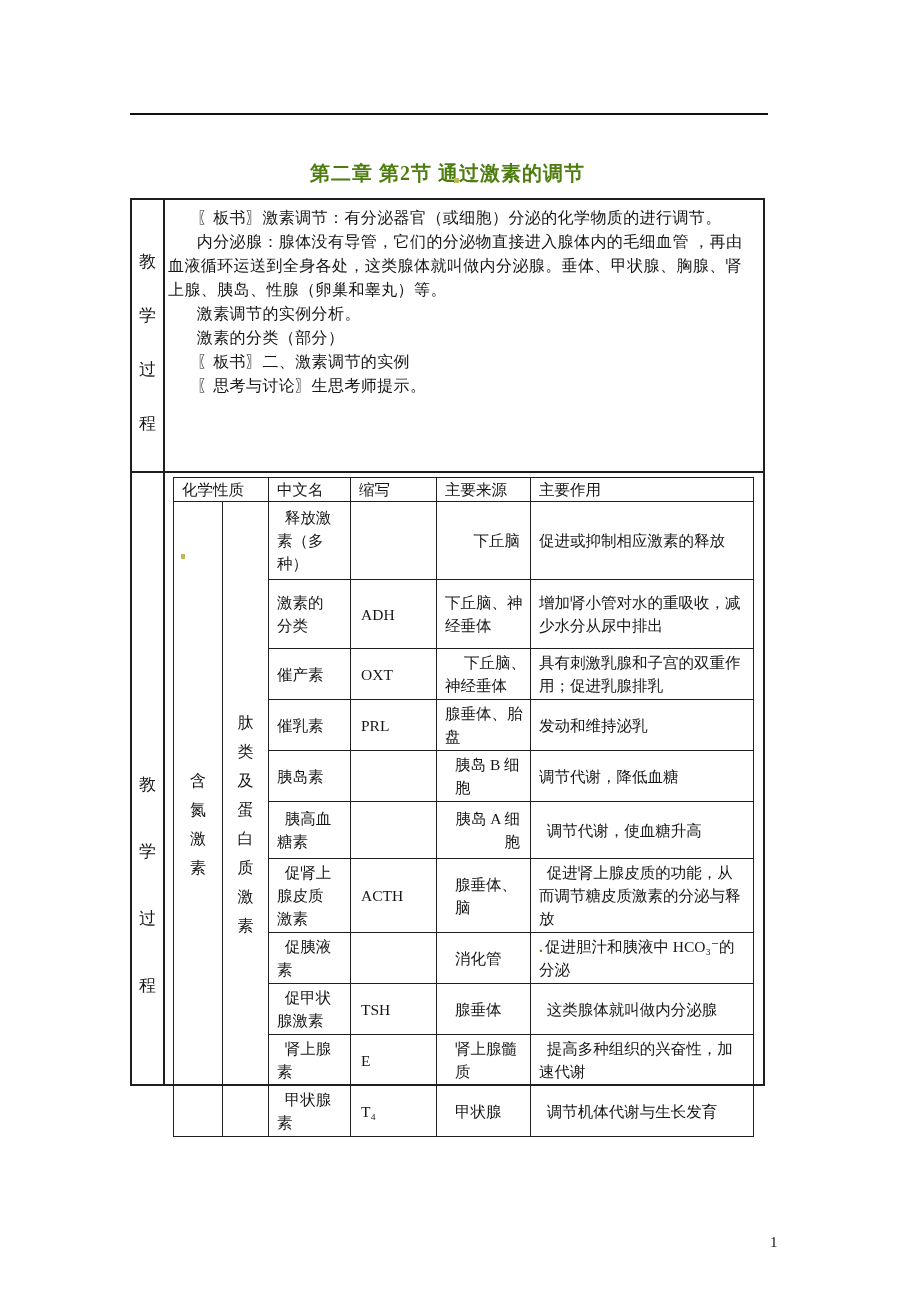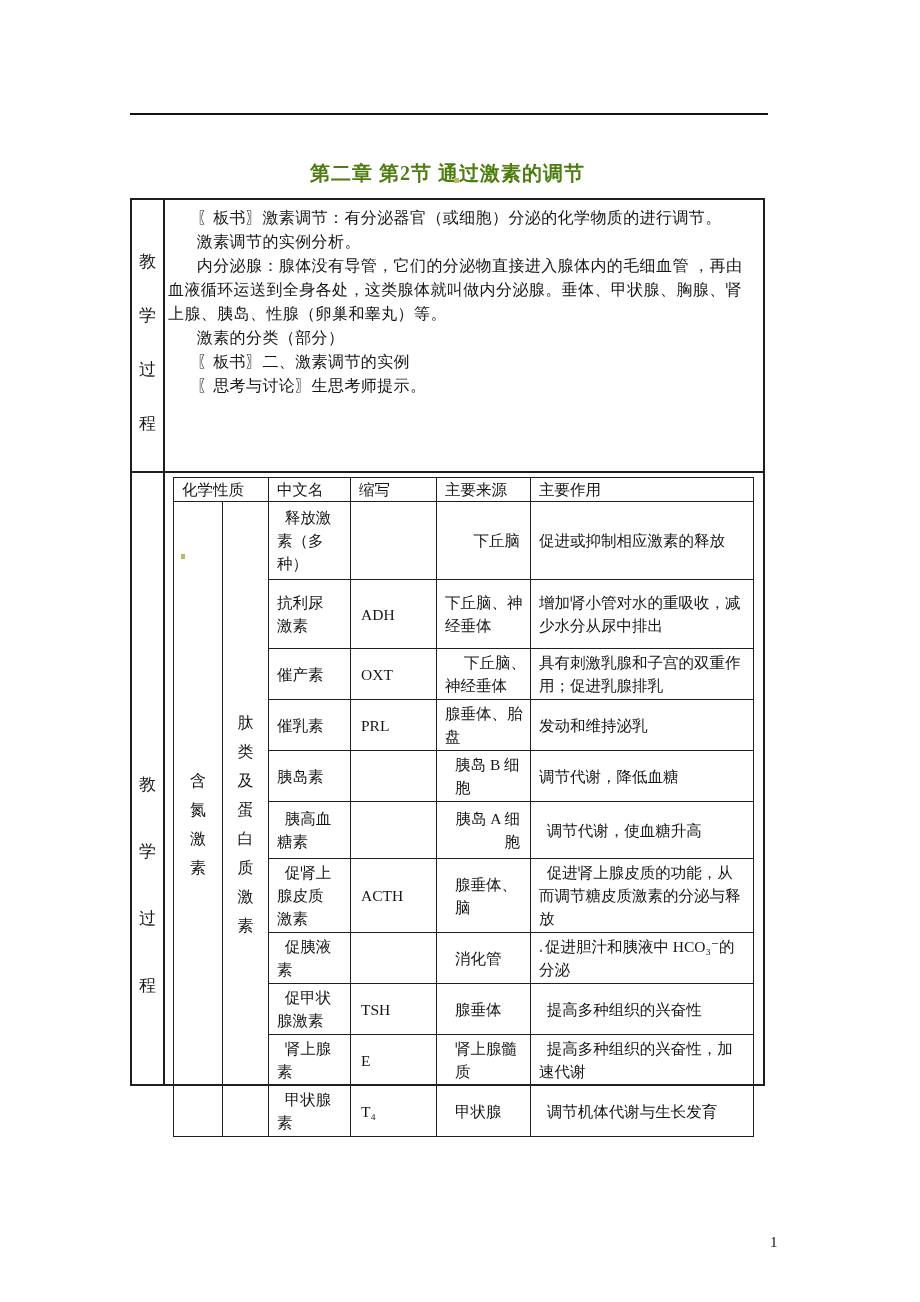--- a/index.html
+++ b/index.html
@@ -85,22 +85,22 @@
 
   <div class="rail rail-top">
       <span>教</span>
       <span>学</span>
       <span>过</span>
       <span>程</span>
     </div>
 
   <div class="lesson-cell">
     <p>〖板书〗激素调节：有分泌器官（或细胞）分泌的化学物质的进行调节。</p>
+    <p>内分泌腺：腺体没有导管，它们的分泌物直接进入腺体内的毛细血管 ，再由血液循环运送到全身各处，这类腺体就叫做内分泌腺。垂体、甲状腺、胸腺、肾上腺、胰岛、性腺（卵巢和睾丸）等。</p>
     <p>激素调节的实例分析。</p>
-    <p>内分泌腺：腺体没有导管，它们的分泌物直接进入腺体内的毛细血管 ，再由血液循环运送到全身各处，这类腺体就叫做内分泌腺。垂体、甲状腺、胸腺、肾上腺、胰岛、性腺（卵巢和睾丸）等。</p>
     <p>激素的分类（部分）</p>
     <p>〖板书〗二、激素调节的实例</p>
     <p>〖思考与讨论〗生思考师提示。</p>
   </div>
 
   <div class="rail rail-bottom">
       <span>教</span>
       <span>学</span>
       <span>过</span>
       <span>程</span>
@@ -144,21 +144,21 @@
                 <span>激</span>
                 <span>素</span>
               </div>
         </td>
         <td class="cn ind">释放激素（多种）</td>
         <td class="ab"></td>
         <td class="src right">下丘脑</td>
         <td class="fn">促进或抑制相应激素的释放</td>
       </tr>
       <tr class="h2">
-        <td class="cn">抗利尿激素</td>
+        <td class="cn">激素的分类</td>
         <td class="ab">ADH</td>
         <td class="src">下丘脑、神经垂体</td>
         <td class="fn">增加肾小管对水的重吸收，减少水分从尿中排出</td>
       </tr>
       <tr class="h3">
         <td class="cn">催产素</td>
         <td class="ab">OXT</td>
         <td class="src">
           <div class="l1">下丘脑、</div>
           <div class="l2">神经垂体</div>
@@ -194,21 +194,21 @@
         <td class="ab"></td>
         <td class="src pad1">消化管</td>
         <td class="fn">
           <span class="dotmark">.</span><span>促进胆汁和胰液中 HCO₃⁻的分泌</span>
         </td>
       </tr>
       <tr class="h9">
         <td class="cn ind">促甲状腺激素</td>
         <td class="ab">TSH</td>
         <td class="src pad1">腺垂体</td>
-        <td class="fn ind">提高多种组织的兴奋性</td>
+        <td class="fn ind">这类腺体就叫做内分泌腺</td>
       </tr>
       <tr class="h10">
         <td class="cn ind">肾上腺素</td>
         <td class="ab">E</td>
         <td class="src pad1">肾上腺髓质</td>
         <td class="fn ind">提高多种组织的兴奋性，加速代谢</td>
       </tr>
       <tr class="h11">
         <td class="cn ind">甲状腺素</td>
         <td class="ab">T₄</td>

